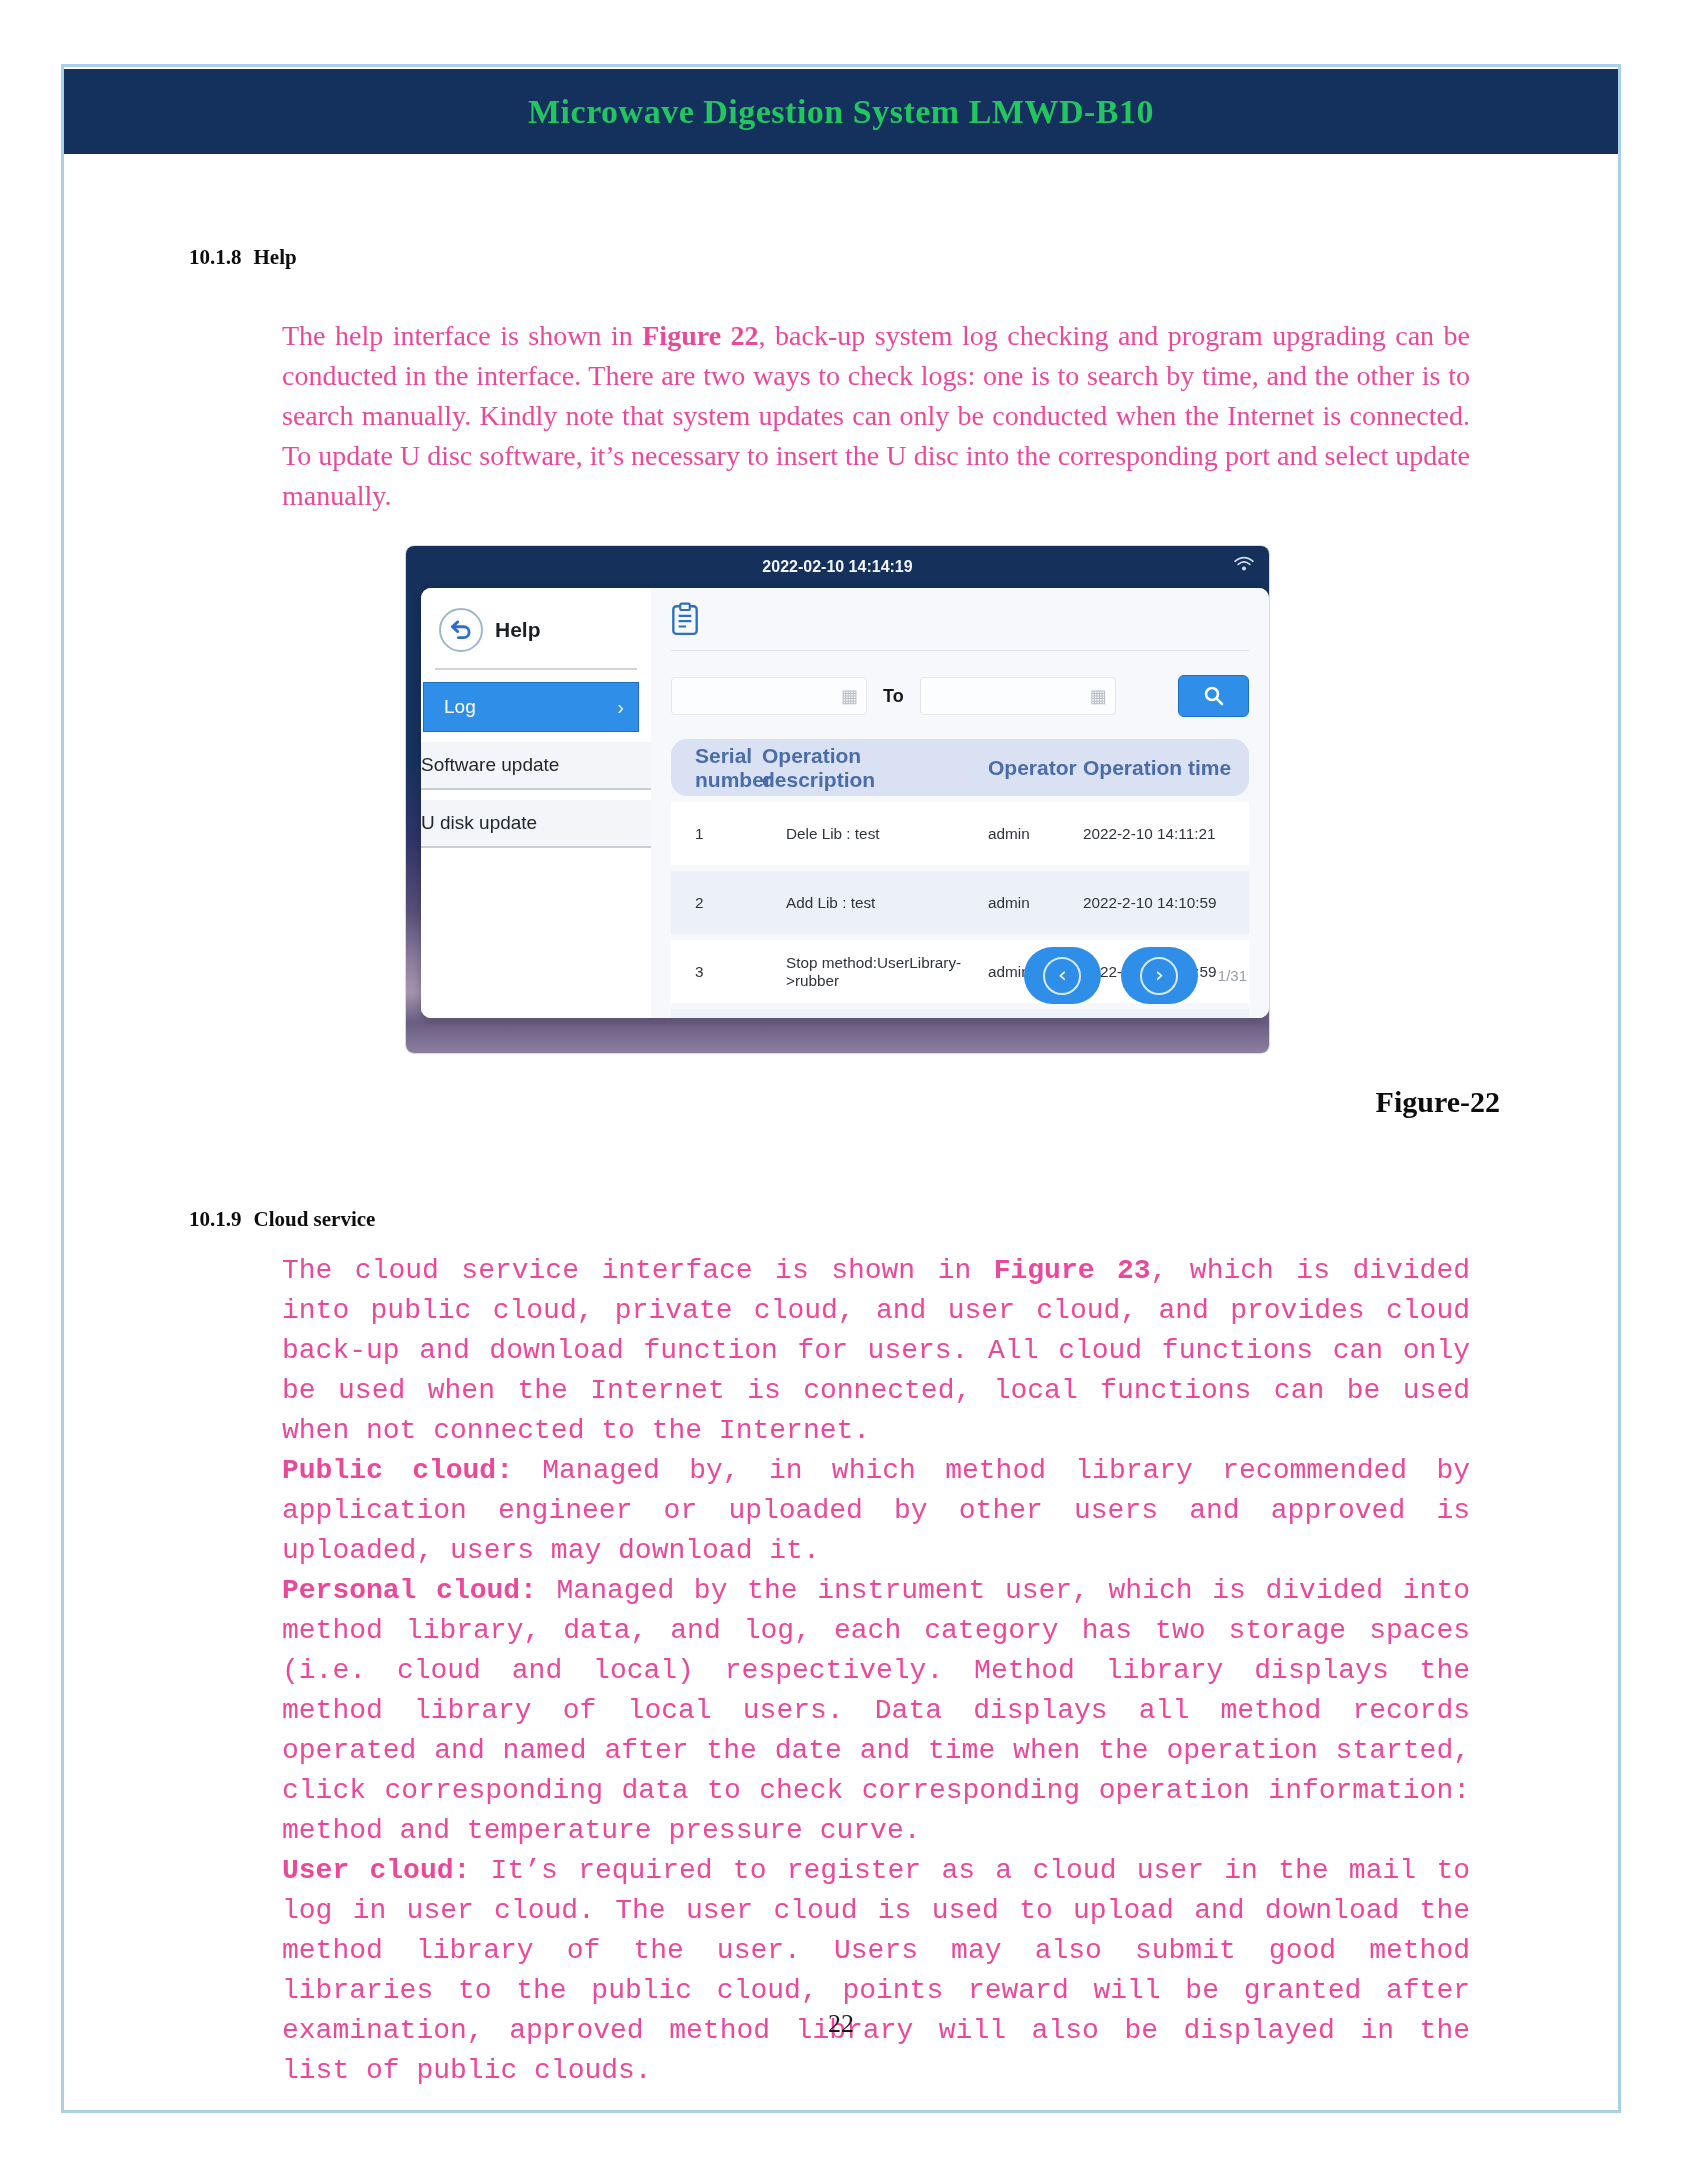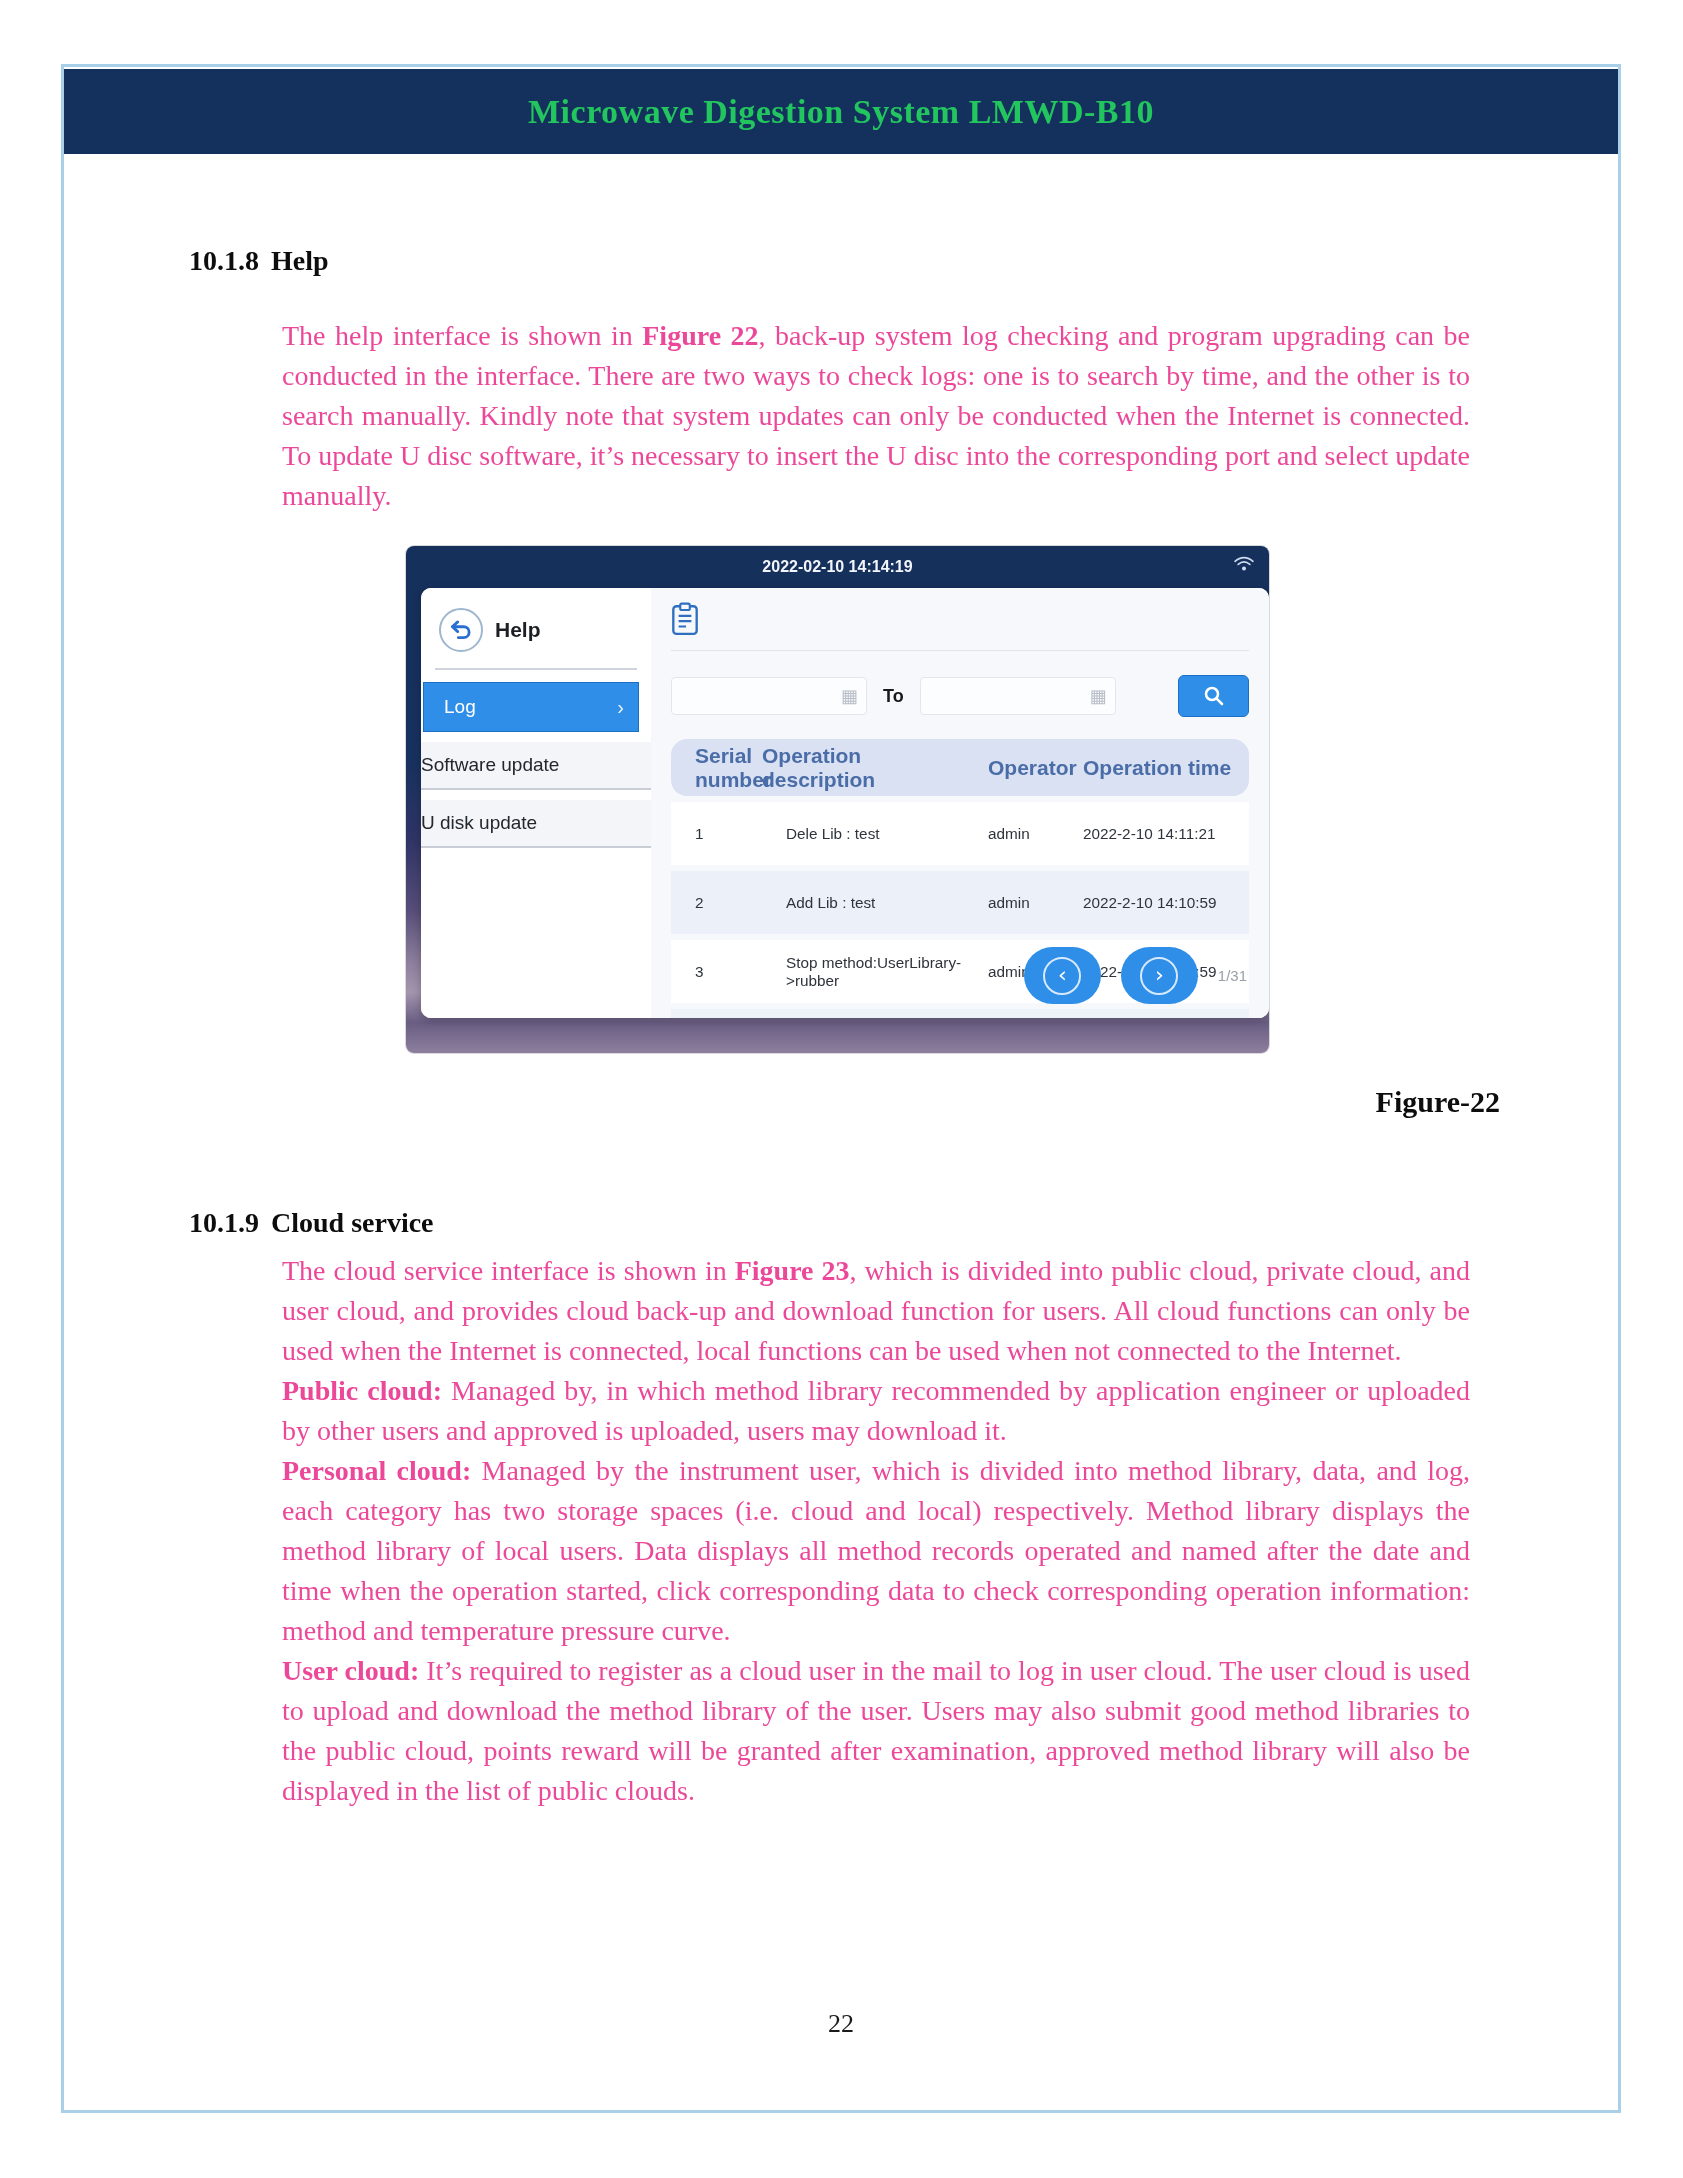--- a/index.html
+++ b/index.html
@@ -1,20 +1,20 @@
 <!DOCTYPE html>
 <html><head>
 <meta charset="utf-8">
 <style>
   html,body{margin:0;padding:0;background:#ffffff;}
   body{width:1683px;height:2178px;position:relative;font-family:"Liberation Serif",serif;color:#111;}
   .frame{position:absolute;left:61px;top:64px;width:1560px;height:2049px;border:3px solid #a9cfe9;box-sizing:border-box;background:#fff;}
   .doc-header{position:absolute;left:0;top:2px;width:100%;height:85px;background:#14315e;display:flex;align-items:center;justify-content:center;}
   .doc-header .title{color:#22c55e;font-size:34px;font-weight:bold;letter-spacing:0.5px;}
-  .sec-heading{position:absolute;left:125px;font-size:28px;font-weight:bold;color:#0d0d0d;white-space:nowrap;}
+  .sec-heading{position:absolute;left:125px;font-size:21px;font-weight:bold;color:#0d0d0d;white-space:nowrap;}
   .sec-heading .num{margin-right:12px;}
   .body-para{position:absolute;left:218px;width:1188px;font-size:28px;line-height:40px;text-align:justify;color:#ec4899;}
   .body-para p{margin:0;}
   .fig-caption{position:absolute;left:0;top:1018px;width:1436px;text-align:right;font-size:30px;font-weight:bold;color:#0d0d0d;}
   .page-num{position:absolute;left:0;top:1942px;width:1554px;text-align:center;font-size:26px;color:#1a1a1a;}
 
   
   .shot{position:absolute;left:342px;top:479px;width:863px;height:507px;border-radius:8px;overflow:hidden;
         background:linear-gradient(180deg,#16305c 0%,#17315f 42%,#2f3466 58%,#584e79 72%,#8c7e9d 82%,#a495ae 88%,#695d83 94%,#8d7f9d 100%);
         font-family:"Liberation Sans",sans-serif;box-shadow:0 0 0 1px rgba(0,0,0,.15);}
@@ -184,21 +184,21 @@
       </div>
     </div>
   </div>
 
   <div class="fig-caption">Figure-22</div>
 
   <div class="sec-heading" style="top:1140px;">
     <span class="num">10.1.9</span><span>Cloud service</span>
   </div>
 
-  <div class="body-para" style="top:1184px;">
+  <div class="body-para" style="top:1184px;font-family:Liberation Mono, monospace;">
     <p><span>The cloud service interface is shown in </span><b>Figure 23</b><span>, which is divided into public cloud, private cloud, and user cloud, and provides cloud back-up and download function for users. All cloud functions can only be used when the Internet is connected, local functions can be used when not connected to the Internet.</span></p>
     <p><b>Public cloud:</b><span> Managed by, in which method library recommended by application engineer or uploaded by other users and approved is uploaded, users may download it.</span></p>
     <p><b>Personal cloud:</b><span> Managed by the instrument user, which is divided into method library, data, and log, each category has two storage spaces (i.e. cloud and local) respectively. Method library displays the method library of local users. Data displays all method records operated and named after the date and time when the operation started, click corresponding data to check corresponding operation information: method and temperature pressure curve.</span></p>
     <p><b>User cloud:</b><span> It’s required to register as a cloud user in the mail to log in user cloud. The user cloud is used to upload and download the method library of the user. Users may also submit good method libraries to the public cloud, points reward will be granted after examination, approved method library will also be displayed in the list of public clouds.</span></p>
   </div>
 
   <div class="page-num">22</div>
 
 </div>
 

